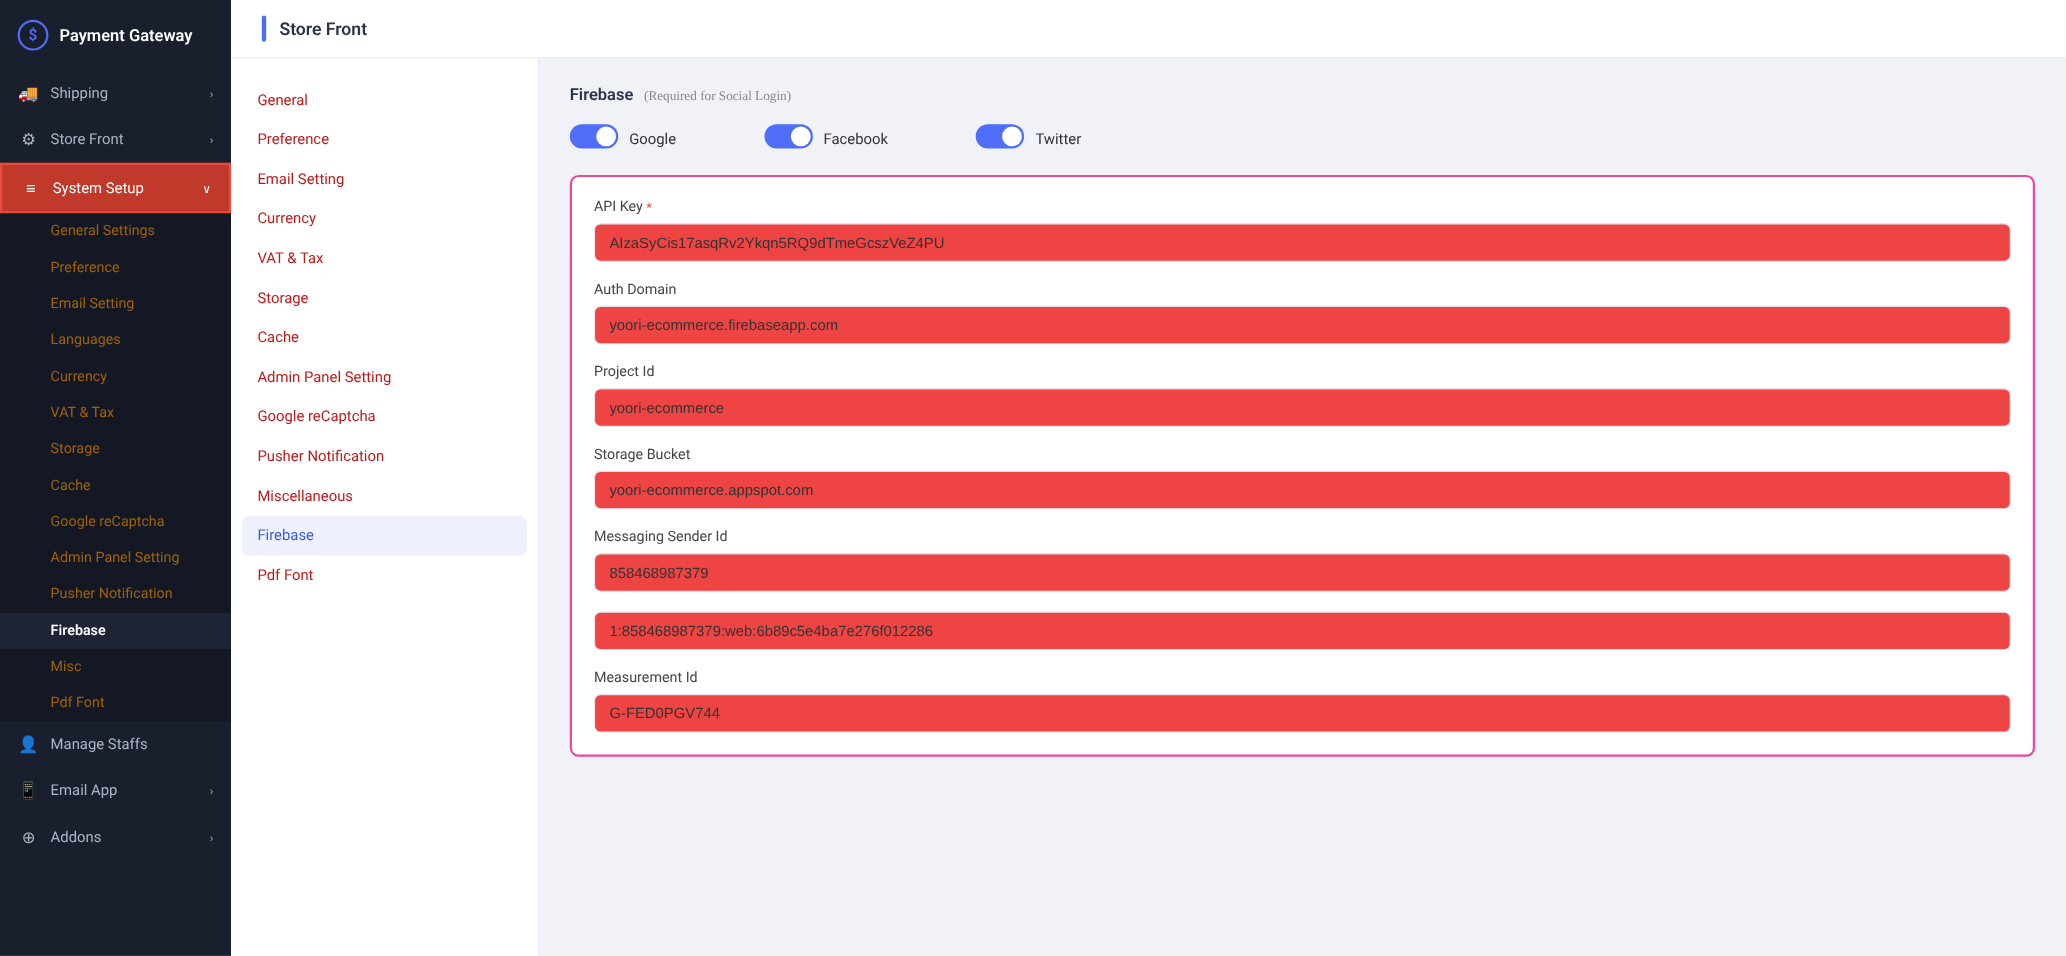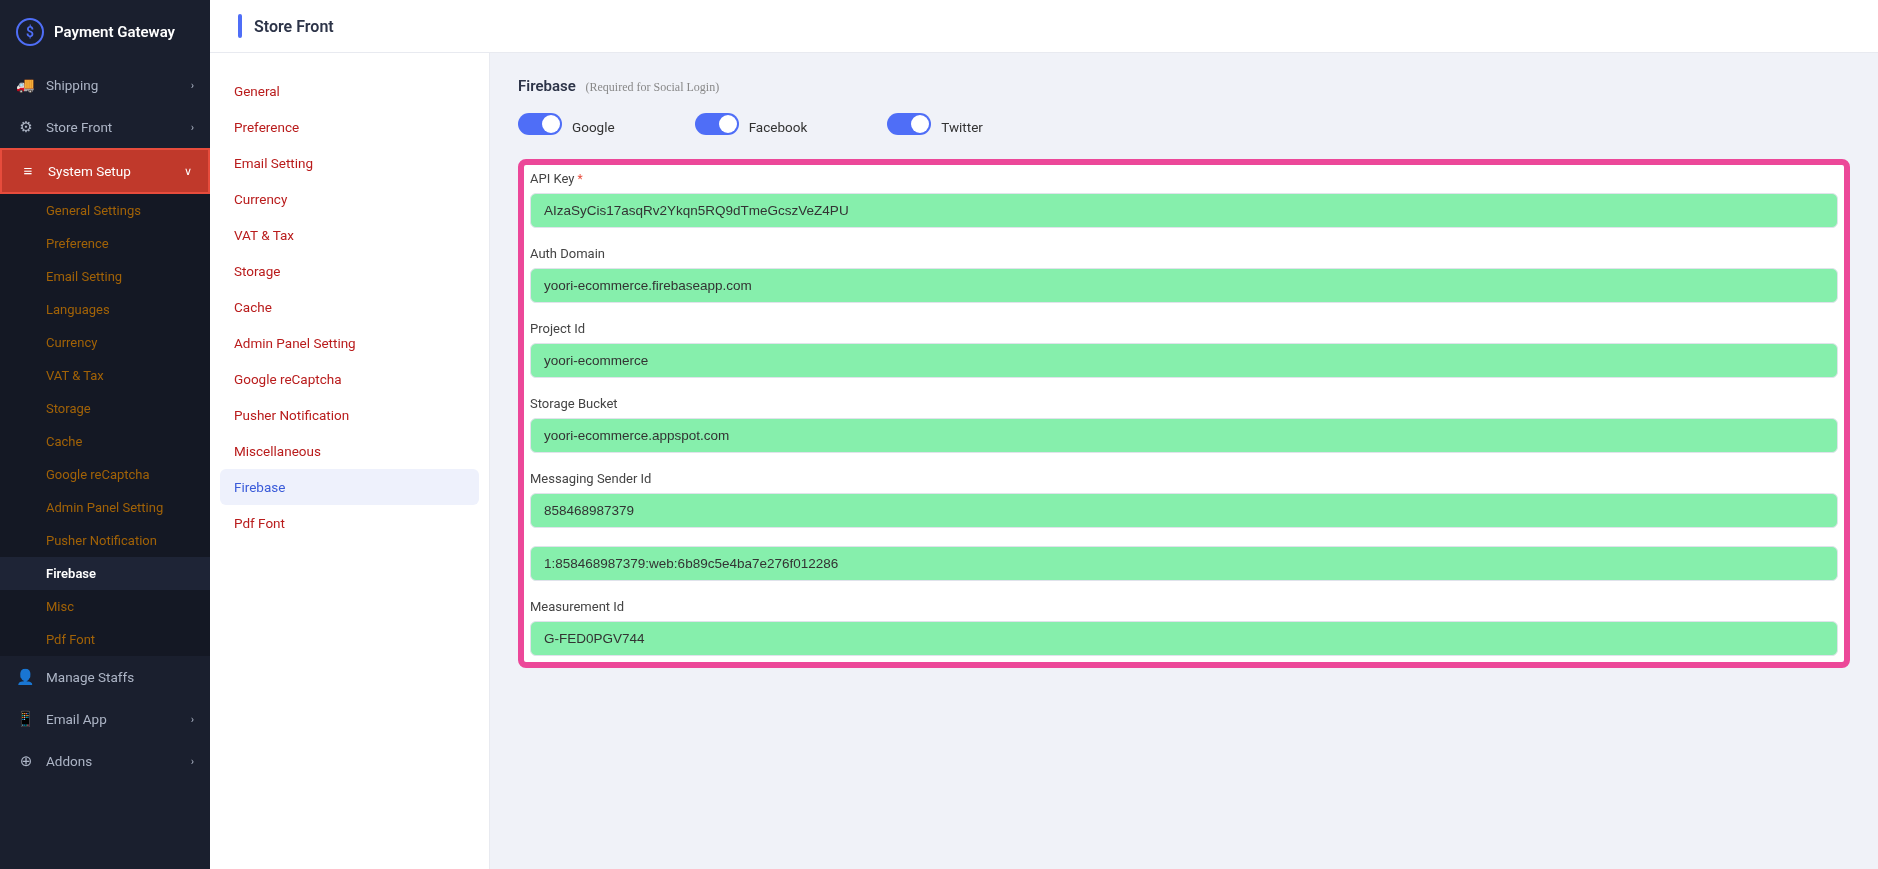--- a/index.html
+++ b/index.html
@@ -184,23 +184,23 @@
       width: 18px; height: 18px;
       background: #fff;
       border-radius: 50%;
       top: 2px; right: 2px;
       transition: 0.2s;
     }
 
     
     .form-box {
       background: #fff;
-      border: 6px solid #ec4899;
+      border: 2px solid #ec4899;
       border-radius: 8px;
-      padding: 6px;
+      padding: 20px;
     }
     .form-field {
       margin-bottom: 18px;
     }
     .form-field:last-child { margin-bottom: 0; }
     .form-label {
       font-size: 13px;
       color: #444;
       margin-bottom: 7px;
       display: flex;
@@ -211,21 +211,21 @@
       color: #e74c3c;
       font-size: 12px;
     }
     .form-input {
       width: 100%;
       border: 1px solid #e0e3eb;
       border-radius: 6px;
       padding: 9px 13px;
       font-size: 13.5px;
       color: #333;
-      background: #86efac;
+      background: #ef4444;
       outline: none;
     }
   </style>
 </head>
 <body>
 
 <div class="sidebar">
   <div class="sidebar-logo">
     <div class="dollar-icon">$</div>
     <span>Payment Gateway</span>

